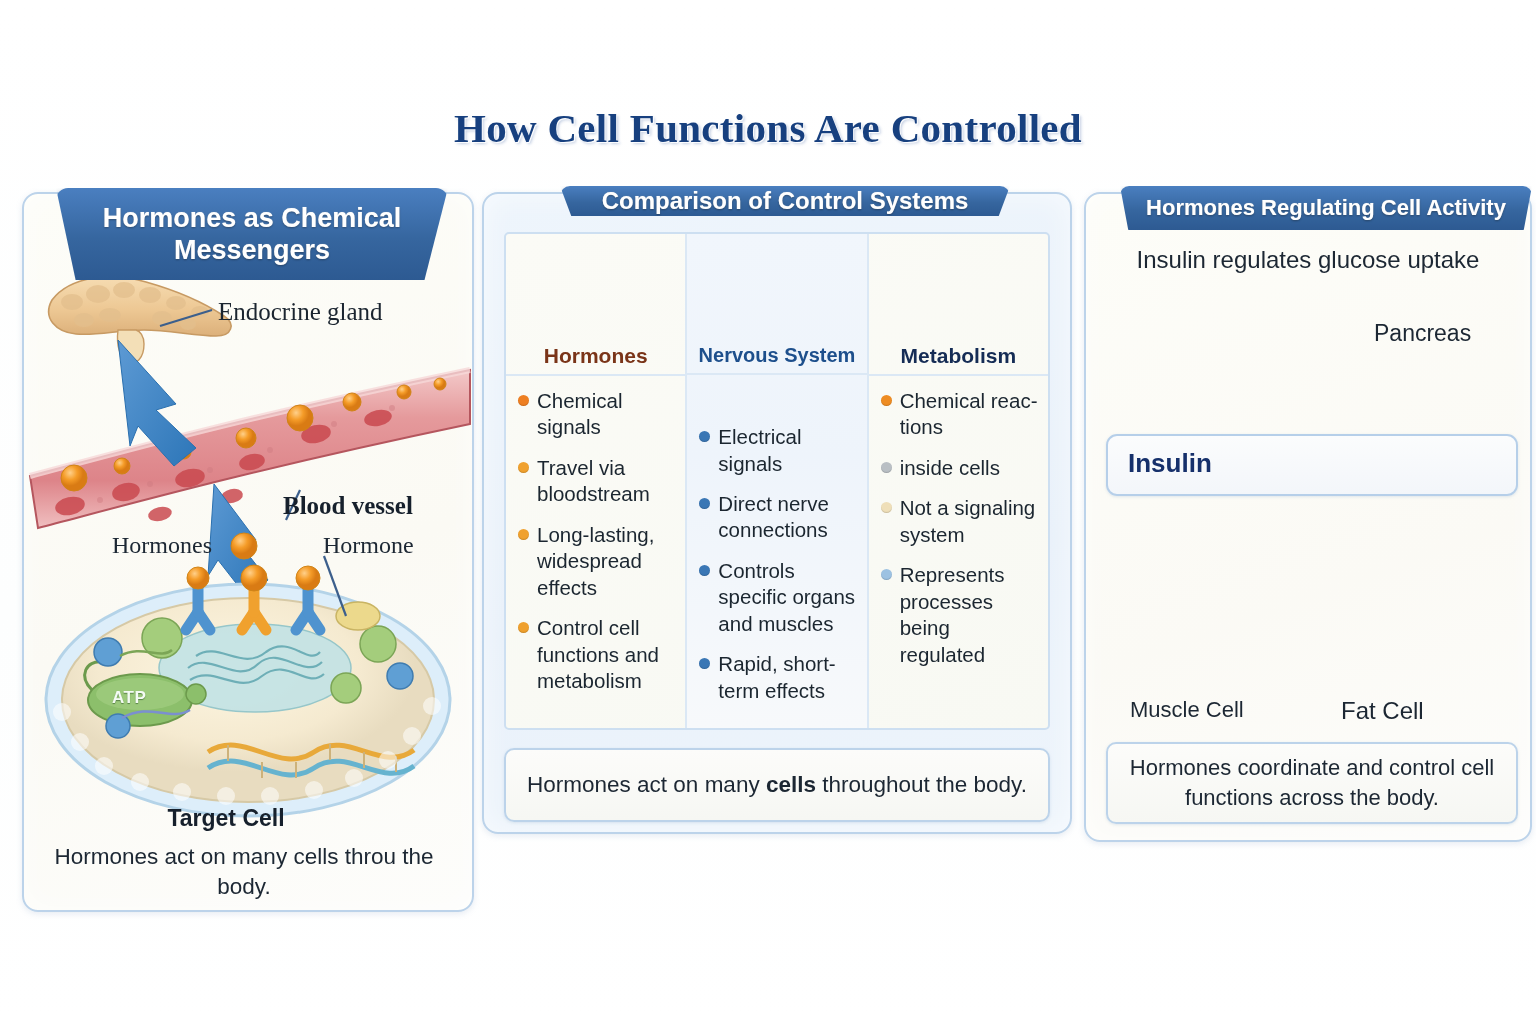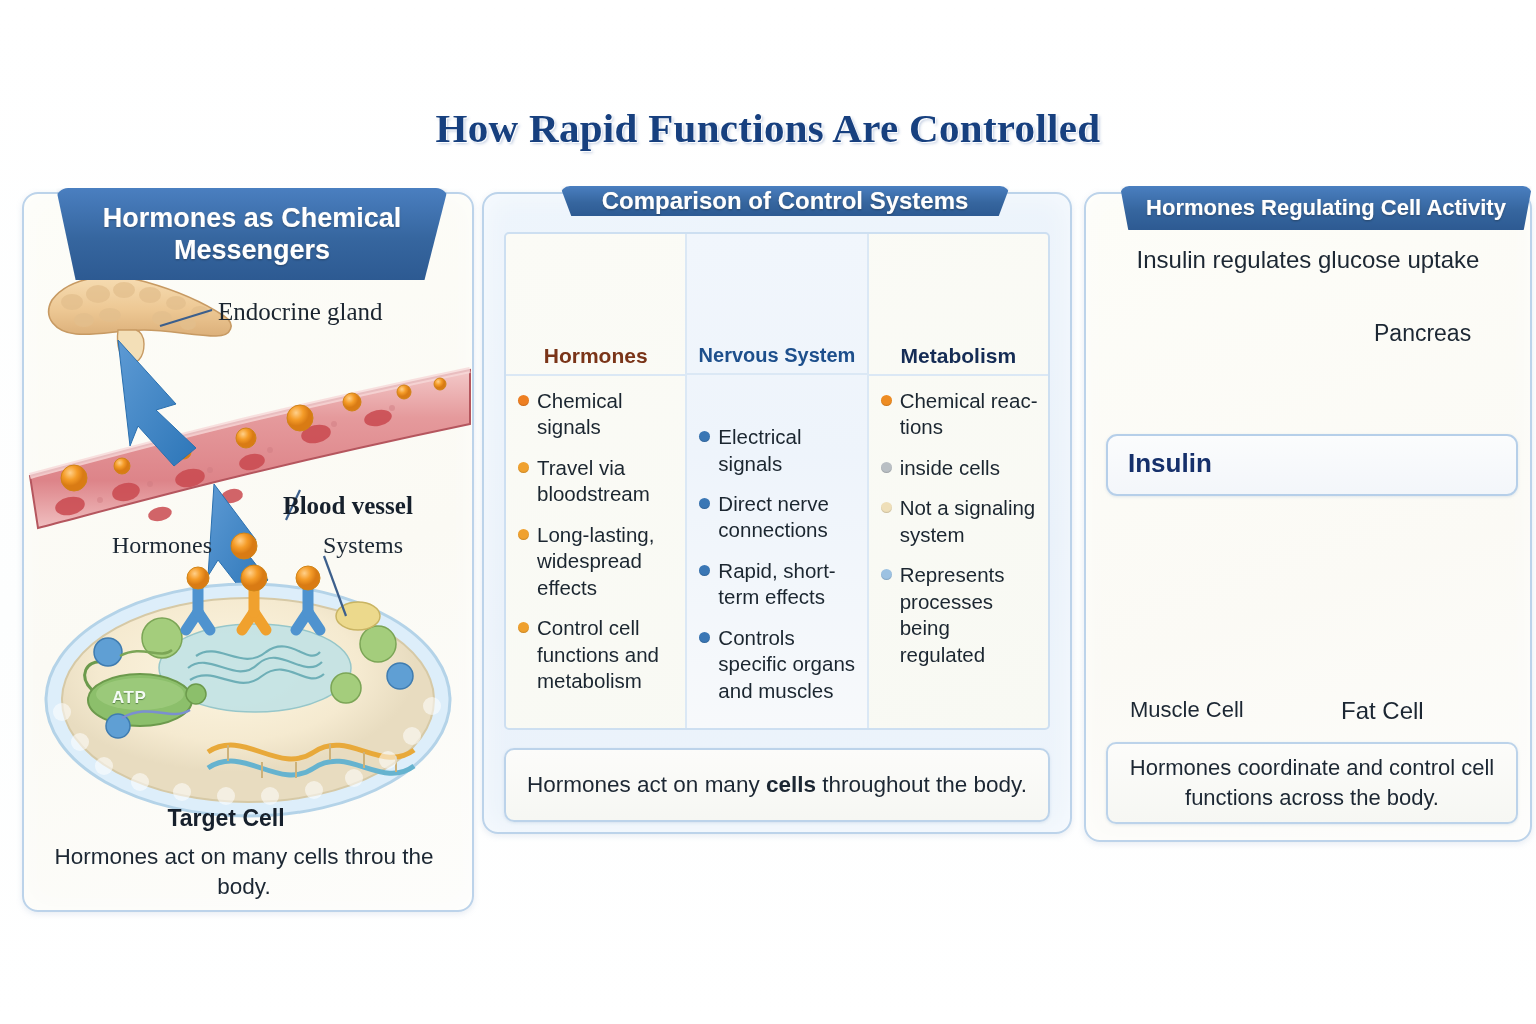--- a/index.html
+++ b/index.html
@@ -169,21 +169,21 @@
     text-align:center; font-size: 22px; color:#1c2733; line-height:1.35;
     box-shadow: 0 1px 3px rgba(140,170,205,.25);
     padding: 0 10px;
   }
 </style>
 </head>
 <body>
 
 <div class="canvas">
 
-  <div class="main-title">How Rapid Functions Are Controlled</div>
+  <div class="main-title">How Cell Functions Are Controlled</div>
 
   <div class="panel" id="panel-left"></div>
 
   <svg class="svg-layer" width="1536" height="1024">
     <defs>
       <linearGradient id="gPanc" x1="0" y1="0" x2="0" y2="1">
         <stop offset="0%" stop-color="#f6dcb2"></stop>
           <stop offset="55%" stop-color="#edc894"></stop>
           <stop offset="100%" stop-color="#dcb07a"></stop>
       </linearGradient>
@@ -540,21 +540,21 @@
     <g>
       <path d="M1268,704 L1316,704 L1316,694 L1340,710 L1316,726 L1316,716 L1268,716 Z" fill="url(#gArrow)" stroke="#2a6fae" stroke-width=".8"></path>
     </g>
   </svg>
 
   <div class="banner" id="banner-left">Hormones as Chemical Messengers</div>
 
   <div class="lbl" id="lbl-endocrine">Endocrine gland</div>
   <div class="lbl" id="lbl-bloodvessel">Blood vessel</div>
   <div class="lbl" id="lbl-hormones">Hormones</div>
-  <div class="lbl" id="lbl-hormone">Systems</div>
+  <div class="lbl" id="lbl-hormone">Hormone</div>
   <div id="atp-tag">ATP</div>
   <div class="lbl" id="lbl-targetcell">Target Cell</div>
   <div id="cap-left">Hormones act on many cells throu the body.</div>
 
   <div class="panel" id="panel-mid"></div>
   <div class="banner" id="banner-mid">Comparison of Control Systems</div>
 
   <div id="table-wrap">
 
     <div class="tcol">
@@ -591,25 +591,25 @@
         <div class="bullet-row">
           <span class="dot" style="background:#3a77b5"></span>
           <span class="txt">Electrical signals</span>
         </div>
         <div class="bullet-row">
           <span class="dot" style="background:#3a77b5"></span>
           <span class="txt">Direct nerve connections</span>
         </div>
         <div class="bullet-row">
           <span class="dot" style="background:#3a77b5"></span>
+          <span class="txt">Controls specific organs and muscles</span>
+        </div>
+        <div class="bullet-row">
+          <span class="dot" style="background:#3a77b5"></span>
           <span class="txt">Rapid, short-term effects</span>
-        </div>
-        <div class="bullet-row">
-          <span class="dot" style="background:#3a77b5"></span>
-          <span class="txt">Controls specific organs and muscles</span>
         </div>
       </div>
     </div>
 
     <div class="tcol">
       <div class="thead" id="th-metab">
         <div class="icon"></div>
         <div class="ttl">Metabolism</div>
       </div>
       <div class="tbody">

